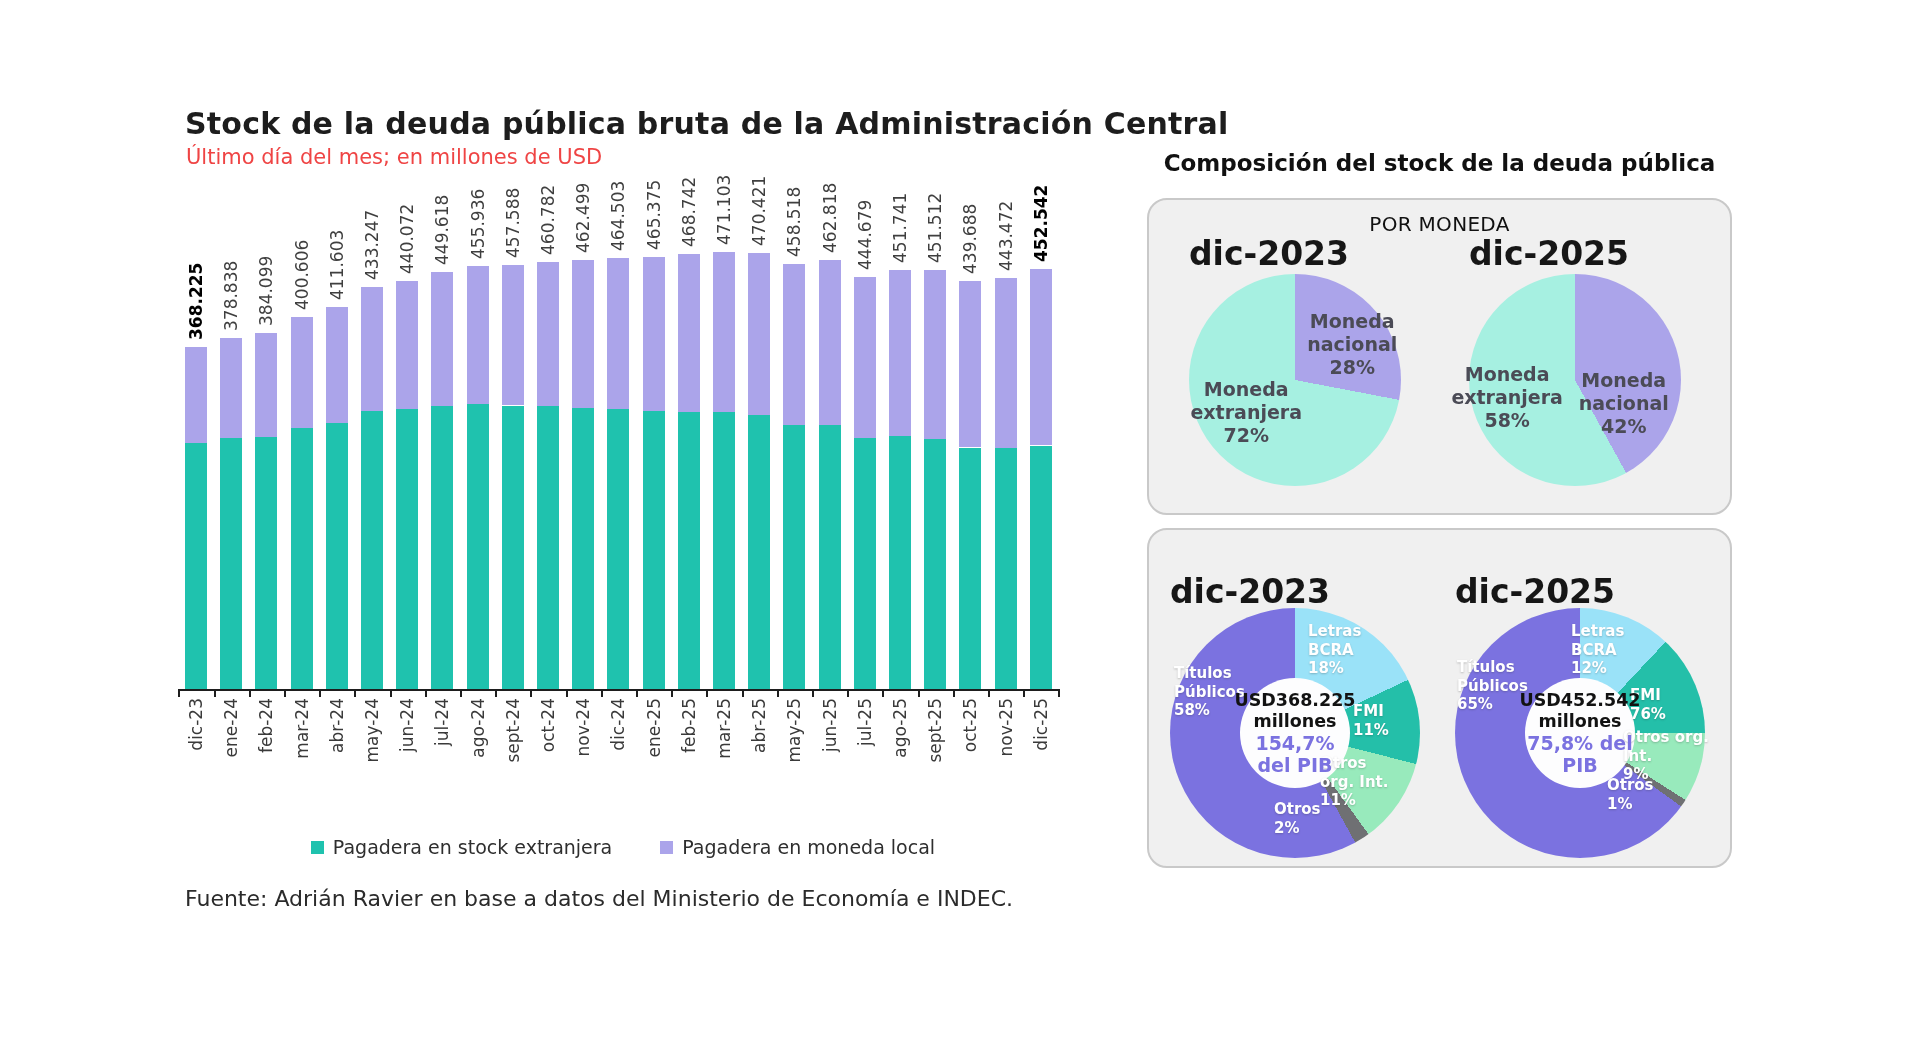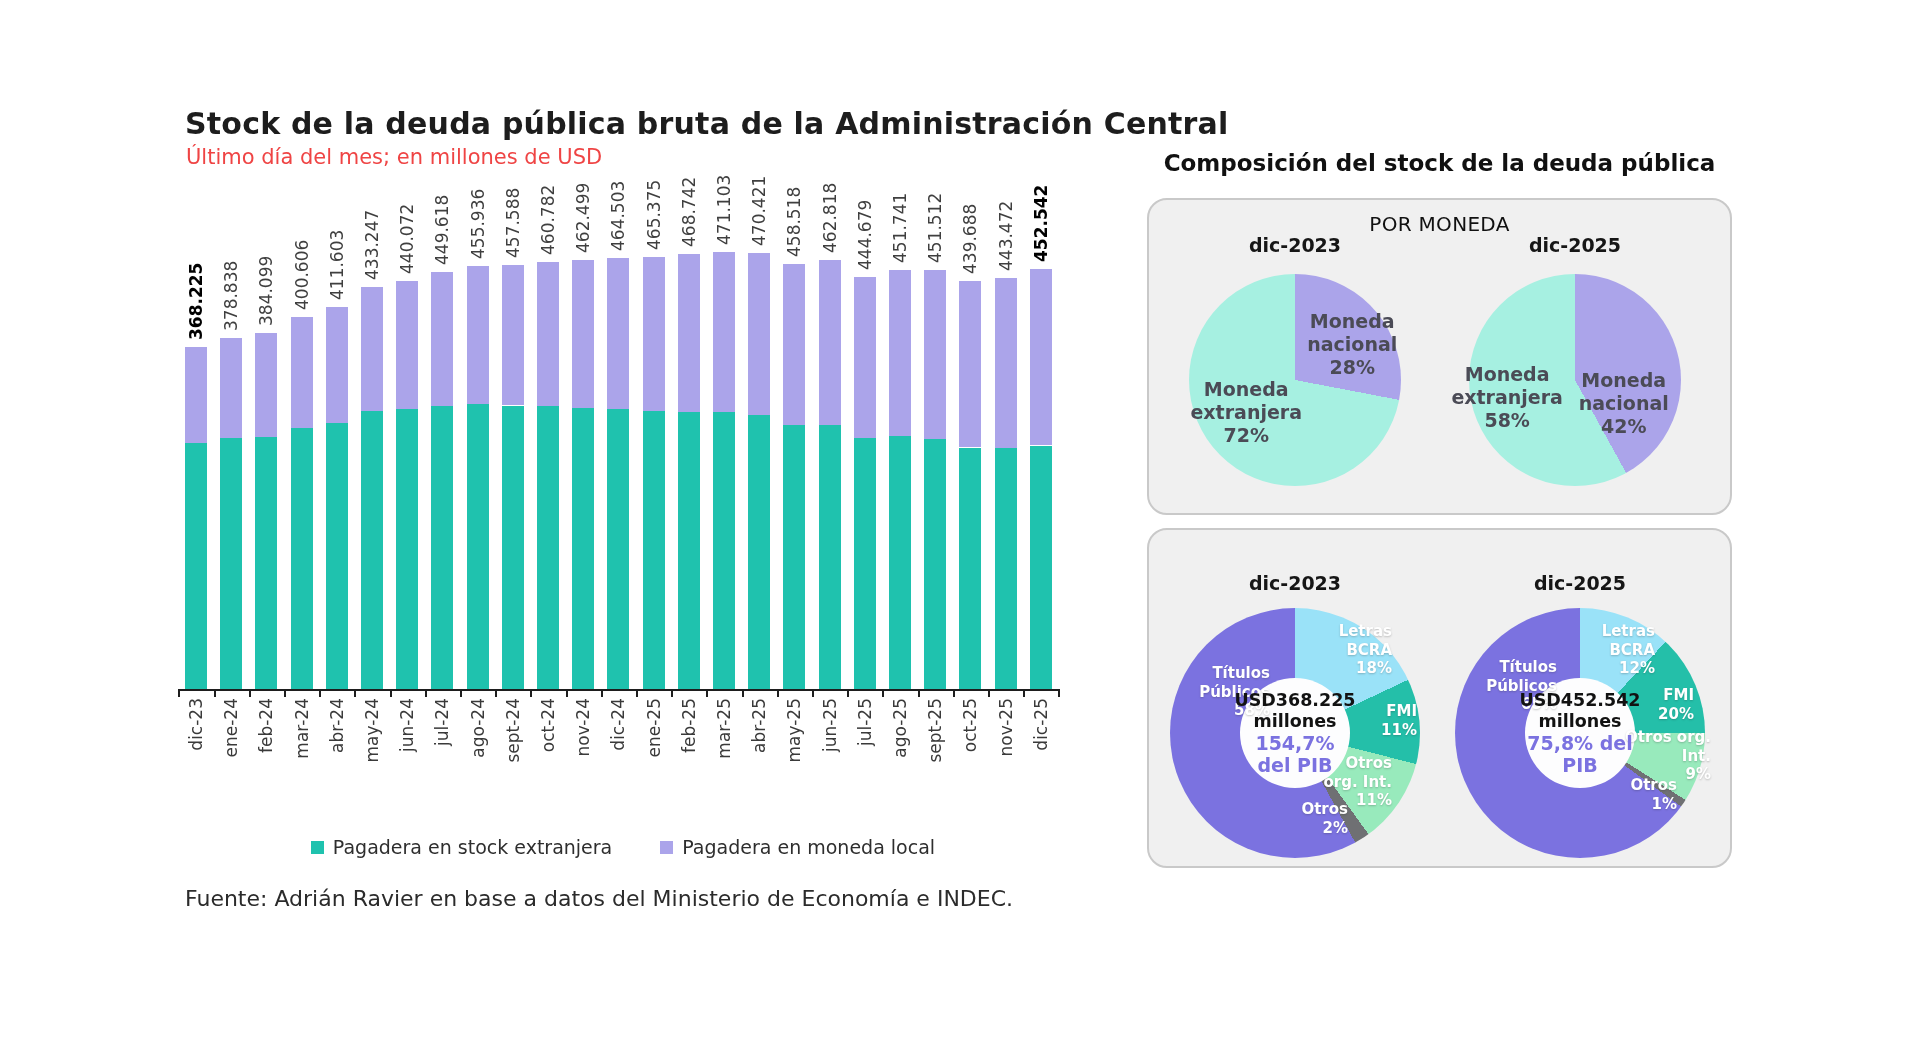--- a/index.html
+++ b/index.html
@@ -21,39 +21,39 @@
   .legend-item{display:flex;align-items:center;gap:9px;font-size:19px;font-weight:500;color:#2e2e2e}
   .sw{width:13px;height:13px;display:inline-block}
   .source{position:absolute;left:185px;top:886px;font-size:22px;font-weight:400;color:#2b2b2b}
 
   
   .r-heading{position:absolute;left:1147px;top:150px;width:585px;text-align:center;font-size:23px;font-weight:800;color:#111}
   .panel{position:absolute;left:1147px;width:585px;background:#f0f0f0;border:2px solid #c9c9c9;border-radius:20px}
   .panel-moneda{top:198px;height:317px}
   .panel-instr{top:528px;height:340px}
   .panel-title{position:absolute;top:12px;left:0;width:100%;text-align:center;font-size:20px;font-weight:400;color:#111;letter-spacing:.3px}
-  .year-label{position:absolute;width:212px;text-align:center;font-size:19px;font-weight:800;color:#161616}
+  .year-label{position:absolute;width:212px;text-align:left;font-size:33px;font-weight:800;color:#161616}
   .yl0{left:40px;top:34px}.yl1{left:320px;top:34px}
   .ydl{width:250px}
   .ydl0{left:21px;top:42px}.ydl1{left:306px;top:42px}
   .pie{position:absolute;width:212px;height:212px;border-radius:50%}
   #pie0{left:40px;top:74px}#pie1{left:320px;top:74px}
   .pie-label{position:absolute;text-align:center;font-size:19px;line-height:23px;font-weight:700;color:#4b4b56}
   .p0-nac{left:50%;top:17%;width:54%}
   .p0-ext{left:-4%;top:49%;width:62%}
   .p1-ext{left:-12%;top:42%;width:60%}
   .p1-nac{left:47%;top:45%;width:52%}
   .donut{position:absolute;width:250px;height:250px;border-radius:50%}
   #donut0{left:21px;top:78px}#donut1{left:306px;top:78px}
   .donut::after{content:"";position:absolute;left:70px;top:70px;width:110px;height:110px;border-radius:50%;background:#fdfdfe}
   .donut-center{position:absolute;width:150px;text-align:center;z-index:3;font-weight:800}
   .dc0{left:71px;top:160px}.dc1{left:356px;top:160px}
   .dc-amount,.dc-unit{font-size:17.5px;color:#121212;line-height:21px}
   .dc-pib{font-size:19px;color:#7b72e0;line-height:22px;width:114px;margin:0 auto}
-  .slice-label{position:absolute;z-index:2;text-align:right;color:#fff;font-weight:700;font-size:15px;line-height:18.5px;text-shadow:0 1px 2px rgba(40,40,40,.25)}
+  .slice-label{position:absolute;z-index:2;text-align:left;color:#fff;font-weight:700;font-size:15px;line-height:18.5px;text-shadow:0 1px 2px rgba(40,40,40,.25)}
 </style>
 </head>
 <body>
 
 <div class="canvas">
 
   <h1 class="title">Stock de la deuda pública bruta de la Administración Central</h1>
   <div class="subtitle">Último día del mes; en millones de USD</div>
 
   <div id="barchart" class="barchart">
@@ -255,21 +255,21 @@
           <div>58%</div>
         </div>
       </div>
     <div class="donut" id="donut1" style="background: conic-gradient(rgb(154, 226, 248) 0%, rgb(154, 226, 248) 12%, rgb(36, 191, 169) 12%, rgb(36, 191, 169) 25%, rgb(152, 234, 188) 25%, rgb(152, 234, 188) 34%, rgb(111, 112, 115) 34%, rgb(111, 112, 115) 35%, rgb(123, 114, 224) 35%, rgb(123, 114, 224) 100%);">
         <div class="slice-label" style="left: 116px; top: 14px; width: 84px;">
           <div>Letras BCRA</div>
           <div>12%</div>
         </div>
         <div class="slice-label" style="left: 175px; top: 78px; width: 64px;">
           <div>FMI</div>
-          <div>20%</div>
+          <div>76%</div>
         </div>
         <div class="slice-label" style="left: 168px; top: 120px; width: 88px;">
           <div>Otros org. Int.</div>
           <div>9%</div>
         </div>
         <div class="slice-label" style="left: 152px; top: 168px; width: 70px;">
           <div>Otros</div>
           <div>1%</div>
         </div>
         <div class="slice-label" style="left: 2px; top: 50px; width: 100px;">

